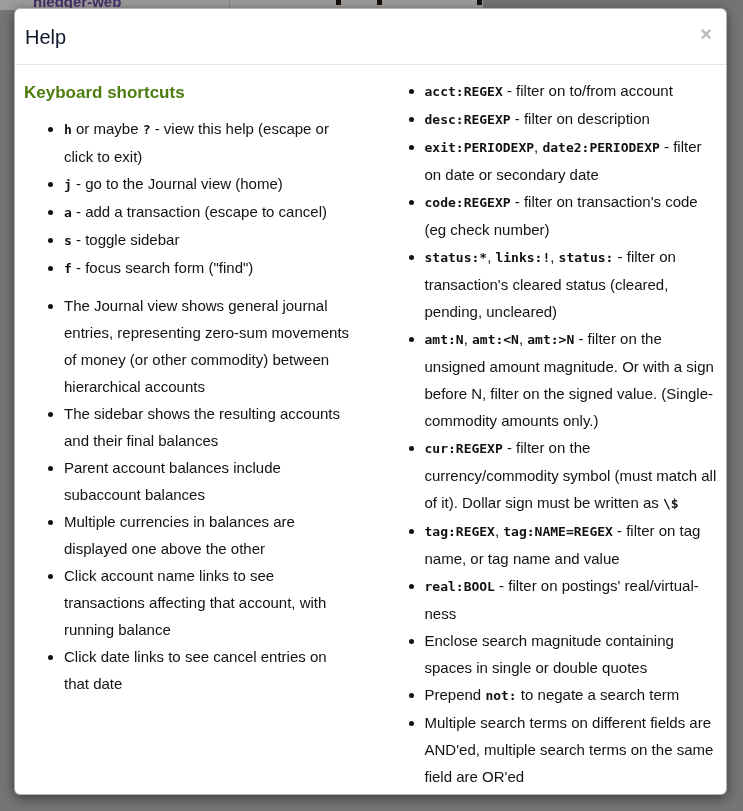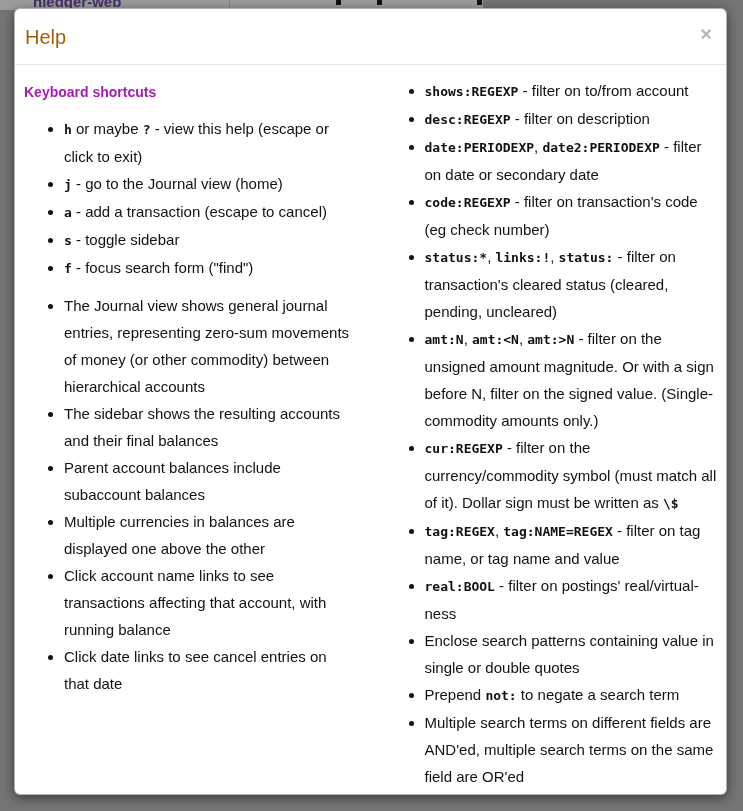--- a/index.html
+++ b/index.html
@@ -30,38 +30,38 @@
     position:absolute;left:14px;top:8px;width:713px;height:787px;
     box-sizing:border-box;background:#ffffff;border:1px solid rgba(0,0,0,0.3);
     border-radius:6px;box-shadow:0 3px 12px rgba(0,0,0,0.5);
     overflow:hidden;
   }
   .modal-header{
     position:relative;padding:15px 15px 13px 10px;
     border-bottom:1px solid #e5e5e5;
   }
   .modal-title{
-    margin:0;font-size:20px;font-weight:normal;color:#a16207;line-height:27px;
+    margin:0;font-size:20px;font-weight:normal;color:#0f172a;line-height:27px;
   }
   .close{
     position:absolute;right:14px;top:16px;
     background:none;border:none;padding:0;cursor:pointer;
     font-size:20px;font-weight:bold;line-height:18px;color:#b8b8b8;
     font-family:"Liberation Sans",sans-serif;
   }
   .modal-body{
     display:flex;align-items:flex-start;
     padding:8px 9px 10px 9px;box-sizing:border-box;
   }
   .col{width:50%;box-sizing:border-box;}
   .col-left{padding-right:16px;}
   .col-right{padding-left:14px;}
 
   .section-heading{
-    font-size:14px;font-weight:bold;color:#a21caf;
+    font-size:17px;font-weight:bold;color:#4d7c0f;
     margin:22px 0 12px 0;line-height:21px;
   }
   .col .section-heading:first-child{margin-top:9px;}
   ul.help-list{margin:4px 0 10px 0;padding:0 0 0 40px;}
   ul.help-list li{
     font-size:15px;line-height:27px;color:#121212;
   }
   code{
     font-family:"DejaVu Sans Mono","Liberation Mono",monospace;
     font-weight:bold;font-size:13px;color:#111;
@@ -97,28 +97,28 @@
           <li>The Journal view shows general journal entries, representing zero-sum movements of money (or other commodity) between hierarchical accounts</li>
           <li>The sidebar shows the resulting accounts and their final balances</li>
           <li>Parent account balances include subaccount balances</li>
           <li>Multiple currencies in balances are displayed one above the other</li>
           <li>Click account name links to see transactions affecting that account, with running balance</li>
           <li>Click date links to see cancel entries on that date</li>
         </ul>
       </div>
     <div class="col col-right" id="col-right">
         <ul class="help-list">
-          <li><code>shows:REGEXP</code> - filter on to/from account</li>
+          <li><code>acct:REGEX</code> - filter on to/from account</li>
           <li><code>desc:REGEXP</code> - filter on description</li>
-          <li><code>date:PERIODEXP</code>, <code>date2:PERIODEXP</code> - filter on date or secondary date</li>
+          <li><code>exit:PERIODEXP</code>, <code>date2:PERIODEXP</code> - filter on date or secondary date</li>
           <li><code>code:REGEXP</code> - filter on transaction's code (eg check number)</li>
           <li><code>status:*</code>, <code>links:!</code>, <code>status:</code> - filter on transaction's cleared status (cleared, pending, uncleared)</li>
           <li><code>amt:N</code>, <code>amt:&lt;N</code>, <code>amt:&gt;N</code> - filter on the unsigned amount magnitude. Or with a sign before N, filter on the signed value. (Single-commodity amounts only.)</li>
           <li><code>cur:REGEXP</code> - filter on the currency/commodity symbol (must match all of it). Dollar sign must be written as <code>\$</code></li>
           <li><code>tag:REGEX</code>, <code>tag:NAME=REGEX</code> - filter on tag name, or tag name and value</li>
           <li><code>real:BOOL</code> - filter on postings' real/virtual-ness</li>
-          <li>Enclose search patterns containing value in single or double quotes</li>
+          <li>Enclose search magnitude containing spaces in single or double quotes</li>
           <li>Prepend <code>not:</code> to negate a search term</li>
           <li>Multiple search terms on different fields are AND'ed, multiple search terms on the same field are OR'ed</li>
         </ul>
       </div>
   </div>
 </div>
 
 </body></html>

